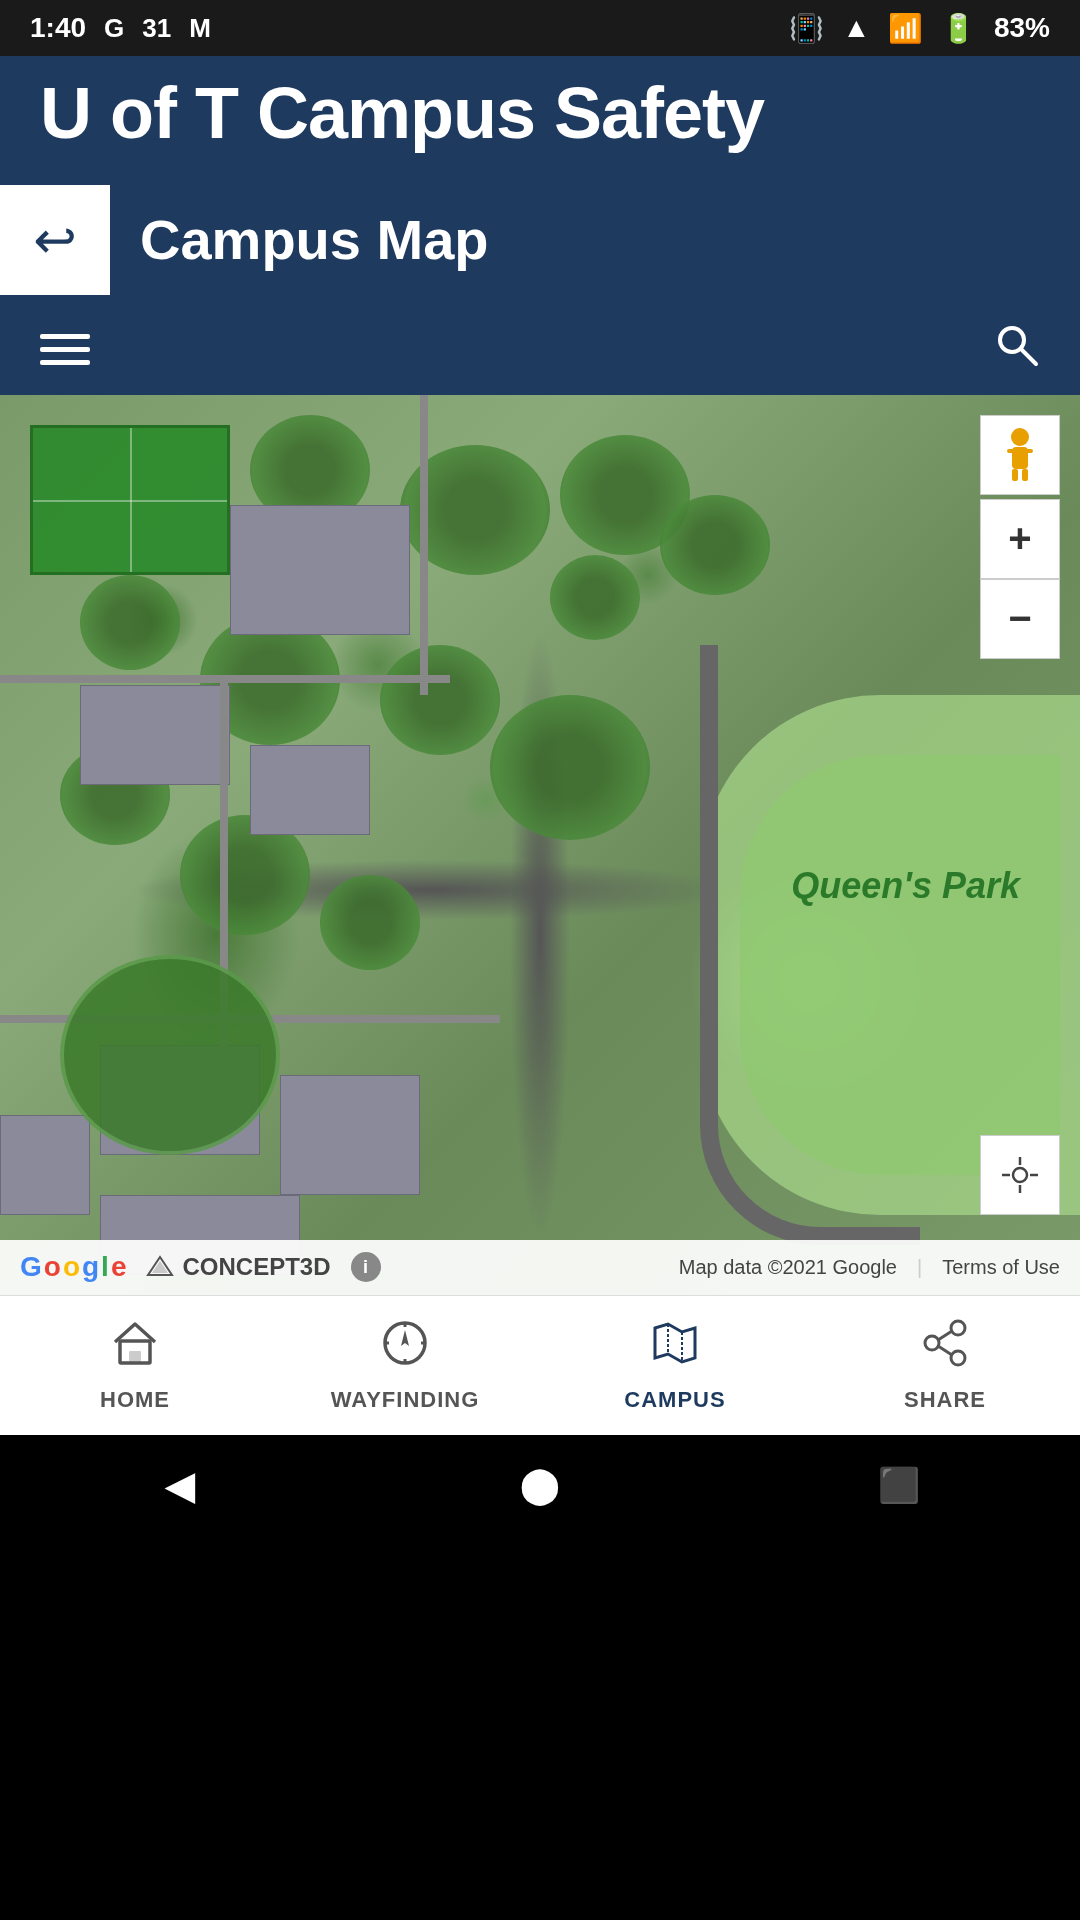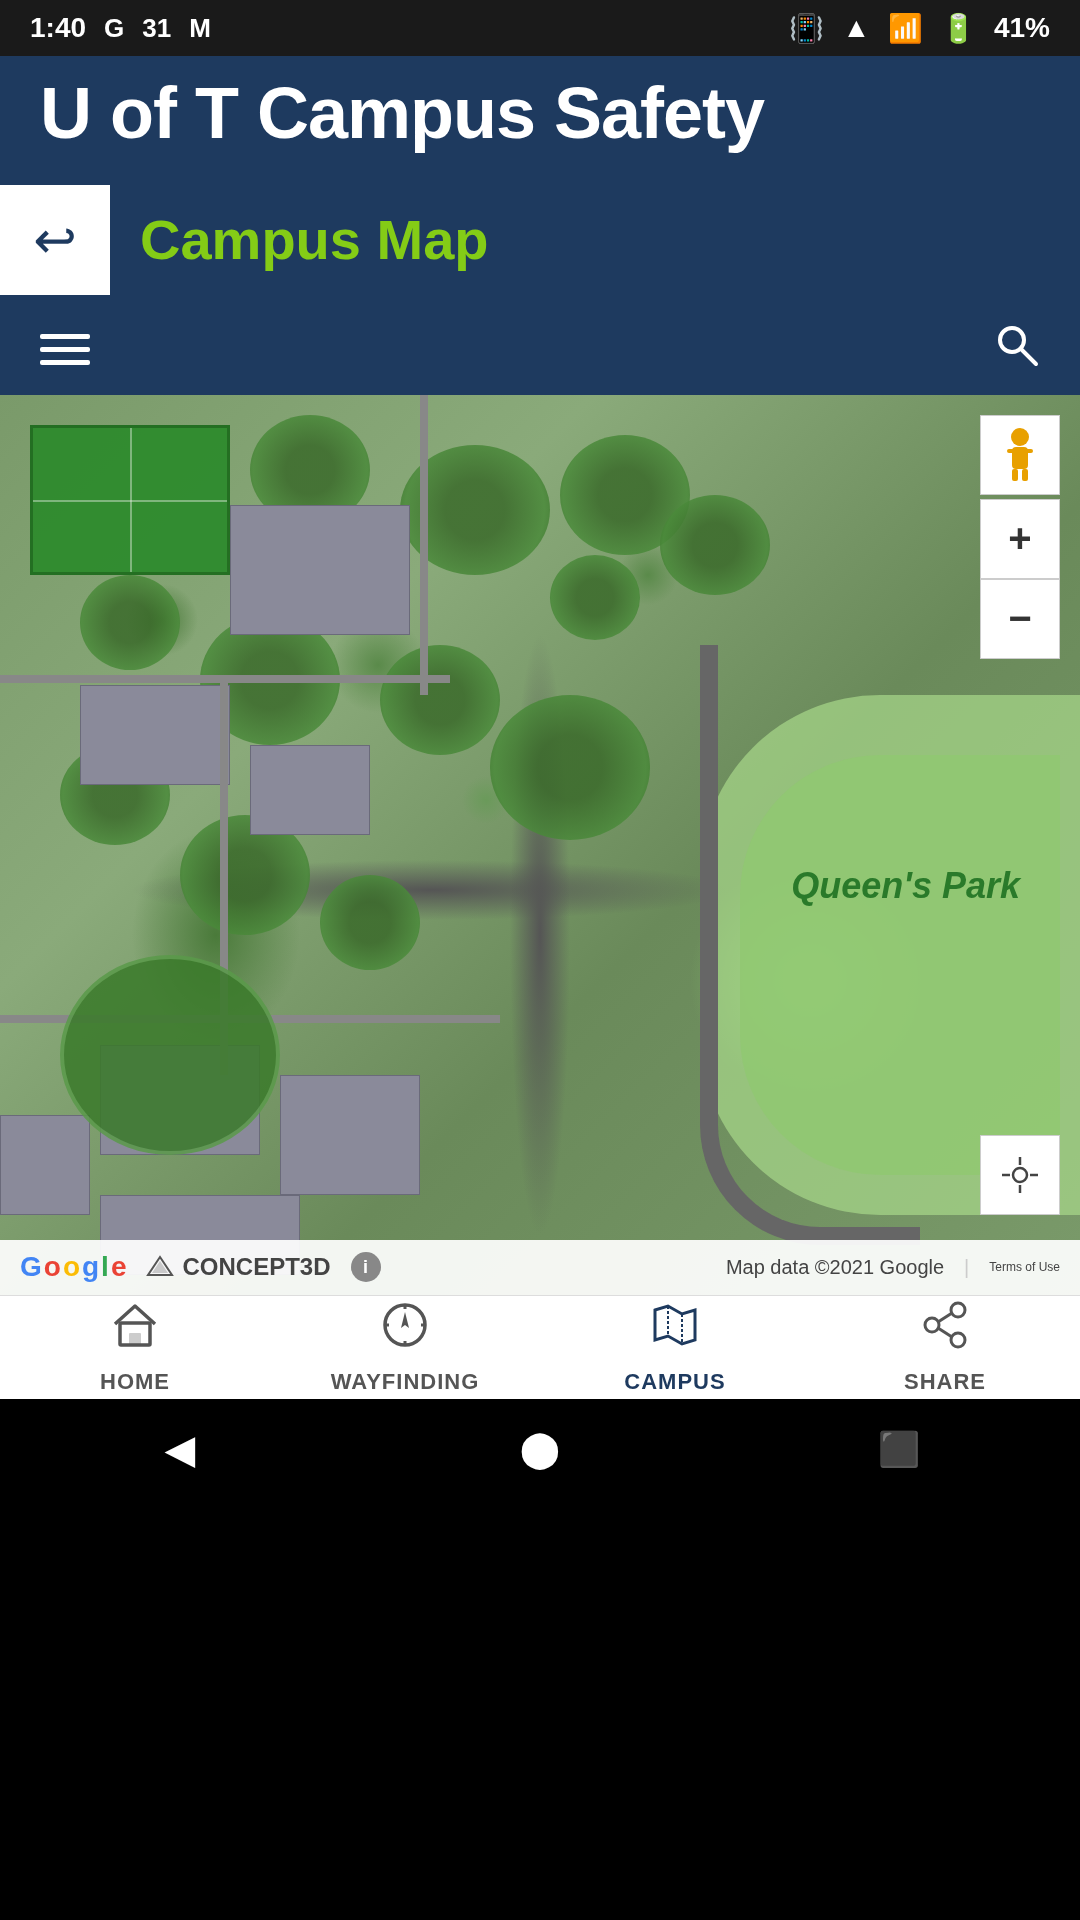--- a/index.html
+++ b/index.html
@@ -75,21 +75,21 @@
       cursor: pointer;
       flex-shrink: 0;
     }
 
     #back-arrow {
       font-size: 52px;
       color: #1e3a5f;
     }
 
     #page-title-text {
-      color: #84cc16;
+      color: #ffffff;
       font-size: 56px;
       font-weight: bold;
       margin-left: 30px;
     }
 
     
     #map-toolbar {
       width: 100%;
       height: 90px;
       background: #1e3a5f;
@@ -390,40 +390,40 @@
       font-size: 20px;
     }
 
     #terms-divider {
       color: #ccc;
       font-size: 20px;
     }
 
     #terms-link {
       color: #444;
-      font-size: 12px;
+      font-size: 20px;
     }
 
     #info-icon {
       width: 30px;
       height: 30px;
       border-radius: 50%;
       background: #888;
       color: #fff;
       display: flex;
       align-items: center;
       justify-content: center;
       font-size: 18px;
       font-weight: bold;
     }
 
     
     #bottom-nav {
       width: 100%;
-      height: 104px;
+      height: 140px;
       background: #fff;
       display: flex;
       align-items: center;
       border-top: 1px solid #ddd;
     }
 
     .nav-item {
       flex: 1;
       display: flex;
       flex-direction: column;
@@ -521,21 +521,21 @@
     <span>1:40</span>
     <span style="font-size:26px;">G</span>
     <span style="font-size:26px;">31</span>
     <span style="font-size:26px;">M</span>
   </div>
   <div id="status-right">
     <span>📳</span>
     <span>▲</span>
     <span>📶</span>
     <span>🔋</span>
-    <span>41%</span>
+    <span>83%</span>
   </div>
 </div>
 
 <div id="app-header">
   <div id="app-title">U of T Campus Safety</div>
 </div>
 
 <div id="page-title-row">
   <div id="back-button">
     <span id="back-arrow">↩</span>

